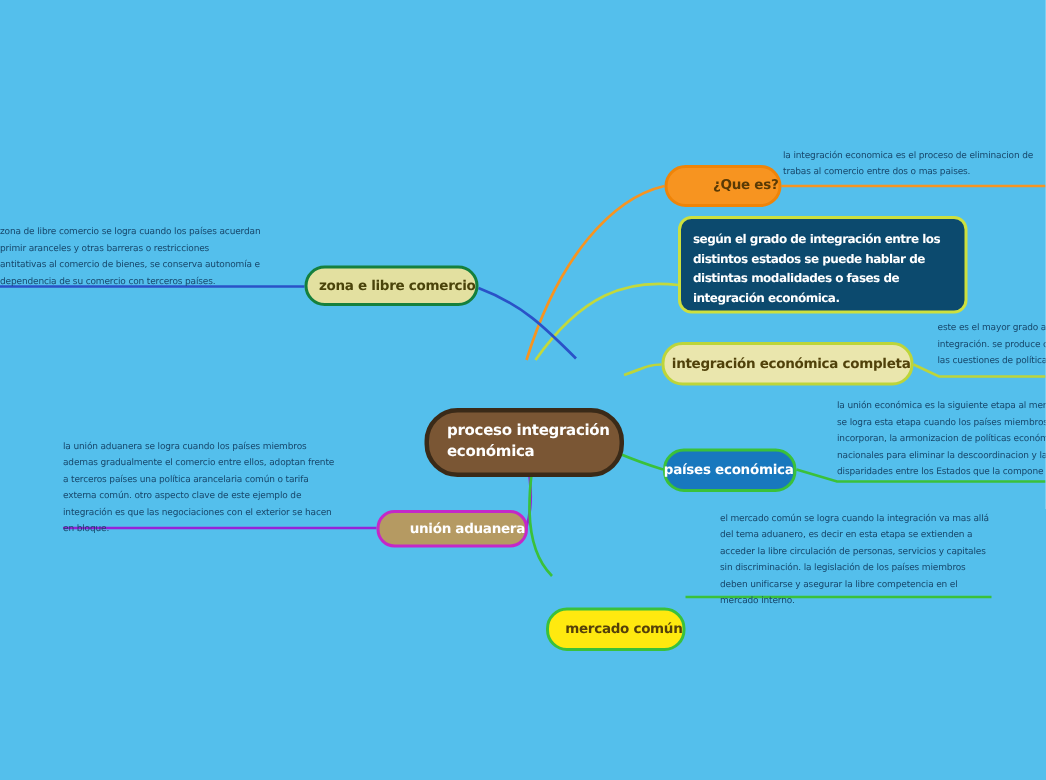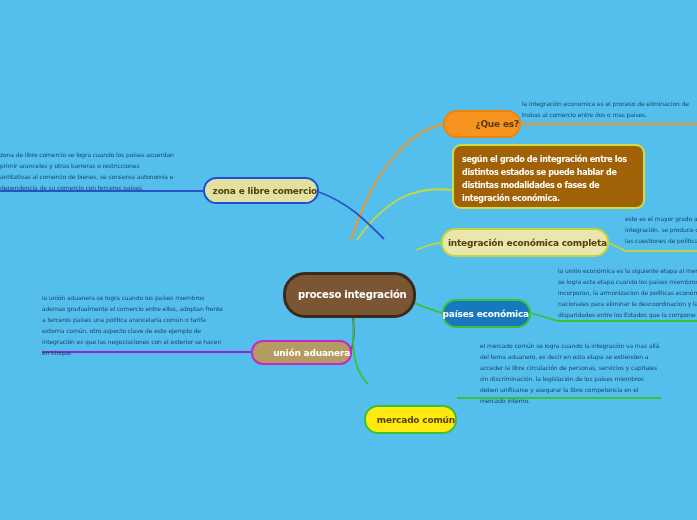--- a/index.html
+++ b/index.html
@@ -24,35 +24,35 @@
     position:absolute;left:283px;top:237px;width:133px;height:46px;
     background:#7a5634;border:3px solid #3a2a18;border-radius:22px;
     color:#ffffff;font-weight:bold;font-size:10px;letter-spacing:-0.2px;
     display:flex;flex-direction:column;justify-content:center;
     padding-left:12px;box-sizing:border-box;line-height:14px;
     cursor:pointer;
     margin-top:35px;
   }
   .green-box{
     position:absolute;left:452px;top:144px;width:193px;height:65px;
-    background:#a16207;border:2px solid #cde03e;border-radius:9px;
+    background:#0c4a6e;border:2px solid #cde03e;border-radius:9px;
     color:#ffffff;font-weight:bold;font-size:8px;letter-spacing:-0.35px;
     padding:7px 4px 6px 8px;box-sizing:border-box;line-height:13px;
     white-space:nowrap;cursor:pointer;
   }
   .note{
     position:absolute;
     color:#17476b;font-size:6px;letter-spacing:-0.1px;
     line-height:11px;white-space:nowrap;cursor:pointer;
   }
   .n-que-es   {left:443px;top:110px;width:78px; height:28px;background:#f79420;border:2px solid #ef8408;color:#5a3a05;}
   .n-completa {left:441px;top:228px;width:168px;height:29px;background:#eae6ad;border:2px solid #bdd53a;color:#50410a;}
   .n-union-eco{left:442px;top:299px;width:89px; height:29px;background:#1878be;border:2px solid #3ac13a;color:#ffffff;}
   .n-mercado  {left:364px;top:383px;width:93px; height:29px;background:#ffe90f;border:2px solid #3ac13a;color:#54400a;margin-top:22px;}
-  .n-zona     {left:203px;top:177px;width:116px;height:27px;background:#e3e0a0;border:2px solid #1d4ed8;color:#4a430a;}
+  .n-zona     {left:203px;top:177px;width:116px;height:27px;background:#e3e0a0;border:2px solid #15803d;color:#4a430a;}
   .n-aduanera {left:251px;top:340px;width:101px;height:25px;background:#b59a62;border:2px solid #c428c8;color:#ffffff;border-radius:12px;}
 </style>
 </head>
 <body>
 
 <div id="canvas">
 
   <svg id="wires" viewBox="0 0 697 520">
 
     <path d="M 351,240 C 372,172 408,132 443,124" fill="none" stroke="#f79420" stroke-width="1.8"></path>
@@ -66,20 +66,21 @@
     <path d="M 521,124 H 697" fill="none" stroke="#f79420" stroke-width="1.8"></path>
     <path d="M 609,243 L 626,251 L 697,251" fill="none" stroke="#bdd53a" stroke-width="1.8"></path>
     <path d="M 531,313 L 558,321 L 697,321" fill="none" stroke="#3ac13a" stroke-width="1.8"></path>
     <path d="M 457,398 H 661" fill="none" stroke="#3ac13a" stroke-width="1.8"></path>
     <path d="M 203,191 H 0" fill="none" stroke="#2a52c8" stroke-width="1.8"></path>
     <path d="M 251,352 H 42" fill="none" stroke="#9623d8" stroke-width="1.8"></path>
   </svg>
 
   <div class="center-topic">
     <span>proceso integración</span>
+    <span>económica</span>
   </div>
 
   <div class="pill n-que-es">
     <span>¿Que es?</span>
   </div>
   <div class="note" style="left:522px;top:98px;">
     <div>la integración economica es el proceso de eliminacion de</div>
     <div>trabas al comercio entre dos o mas paises.</div>
   </div>
 

